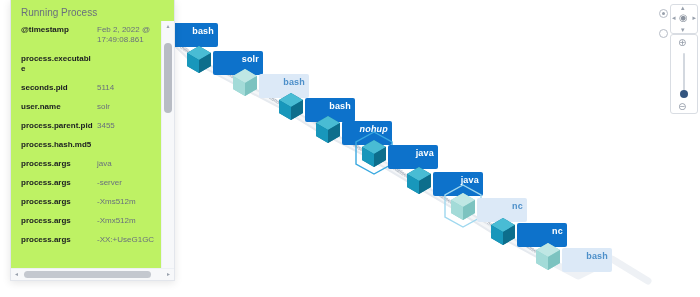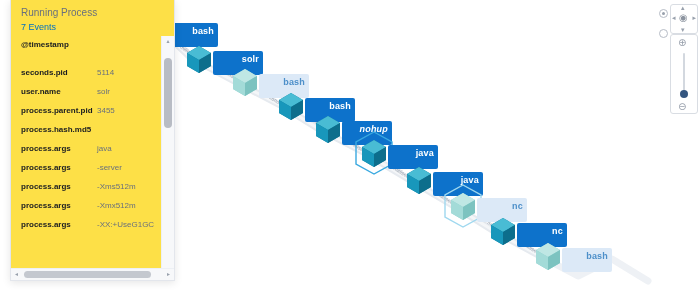--- a/index.html
+++ b/index.html
@@ -38,21 +38,21 @@
   
   .edge-label{
     position:absolute;font-size:5px;color:#9aa2ae;
     white-space:nowrap;transform-origin:0 0;
     letter-spacing:.1px;
   }
 
   
   .flyout{
     position:absolute;left:10px;top:0;width:165px;height:281px;
-    background:#fde047;
+    background:#bef264;
     border:1px solid #e3e6ec;
     border-top:none;
     box-sizing:border-box;
     box-shadow:0 2px 8px rgba(0,0,0,.10);
     display:flex;flex-direction:column;
     overflow:hidden;
   }
   .flyout-header{padding:6px 10px 2px 10px;flex:0 0 auto;}
   .flyout-title{font-size:10px;color:#69707d;line-height:13px;}
   .flyout-sub{font-size:9px;color:#0071c2;line-height:13px;margin-top:2px;}
@@ -280,30 +280,31 @@
       <div class="zoom-track"></div>
       <div class="zoom-knob"></div>
       <span class="gl" style="left:7px;bottom:1px;font-size:10px;">⊖</span>
     </div>
   </div>
 
   <div class="flyout">
 
     <div class="flyout-header">
       <div class="flyout-title">Running Process</div>
-      <div class="flyout-sub">7 Events</div>
     </div>
 
     <div class="flyout-body">
       <div class="kv-scroll">
 
         <div class="kv">
           <div class="kv-key">@timestamp</div>
-        </div>
-        <div class="kv">
+          <div class="kv-val">Feb 2, 2022 @ 17:49:08.861</div>
+        </div>
+        <div class="kv">
+          <div class="kv-key">process.executable</div>
         </div>
         <div class="kv">
           <div class="kv-key">seconds.pid</div>
           <div class="kv-val">5114</div>
         </div>
         <div class="kv">
           <div class="kv-key">user.name</div>
           <div class="kv-val">solr</div>
         </div>
         <div class="kv">

